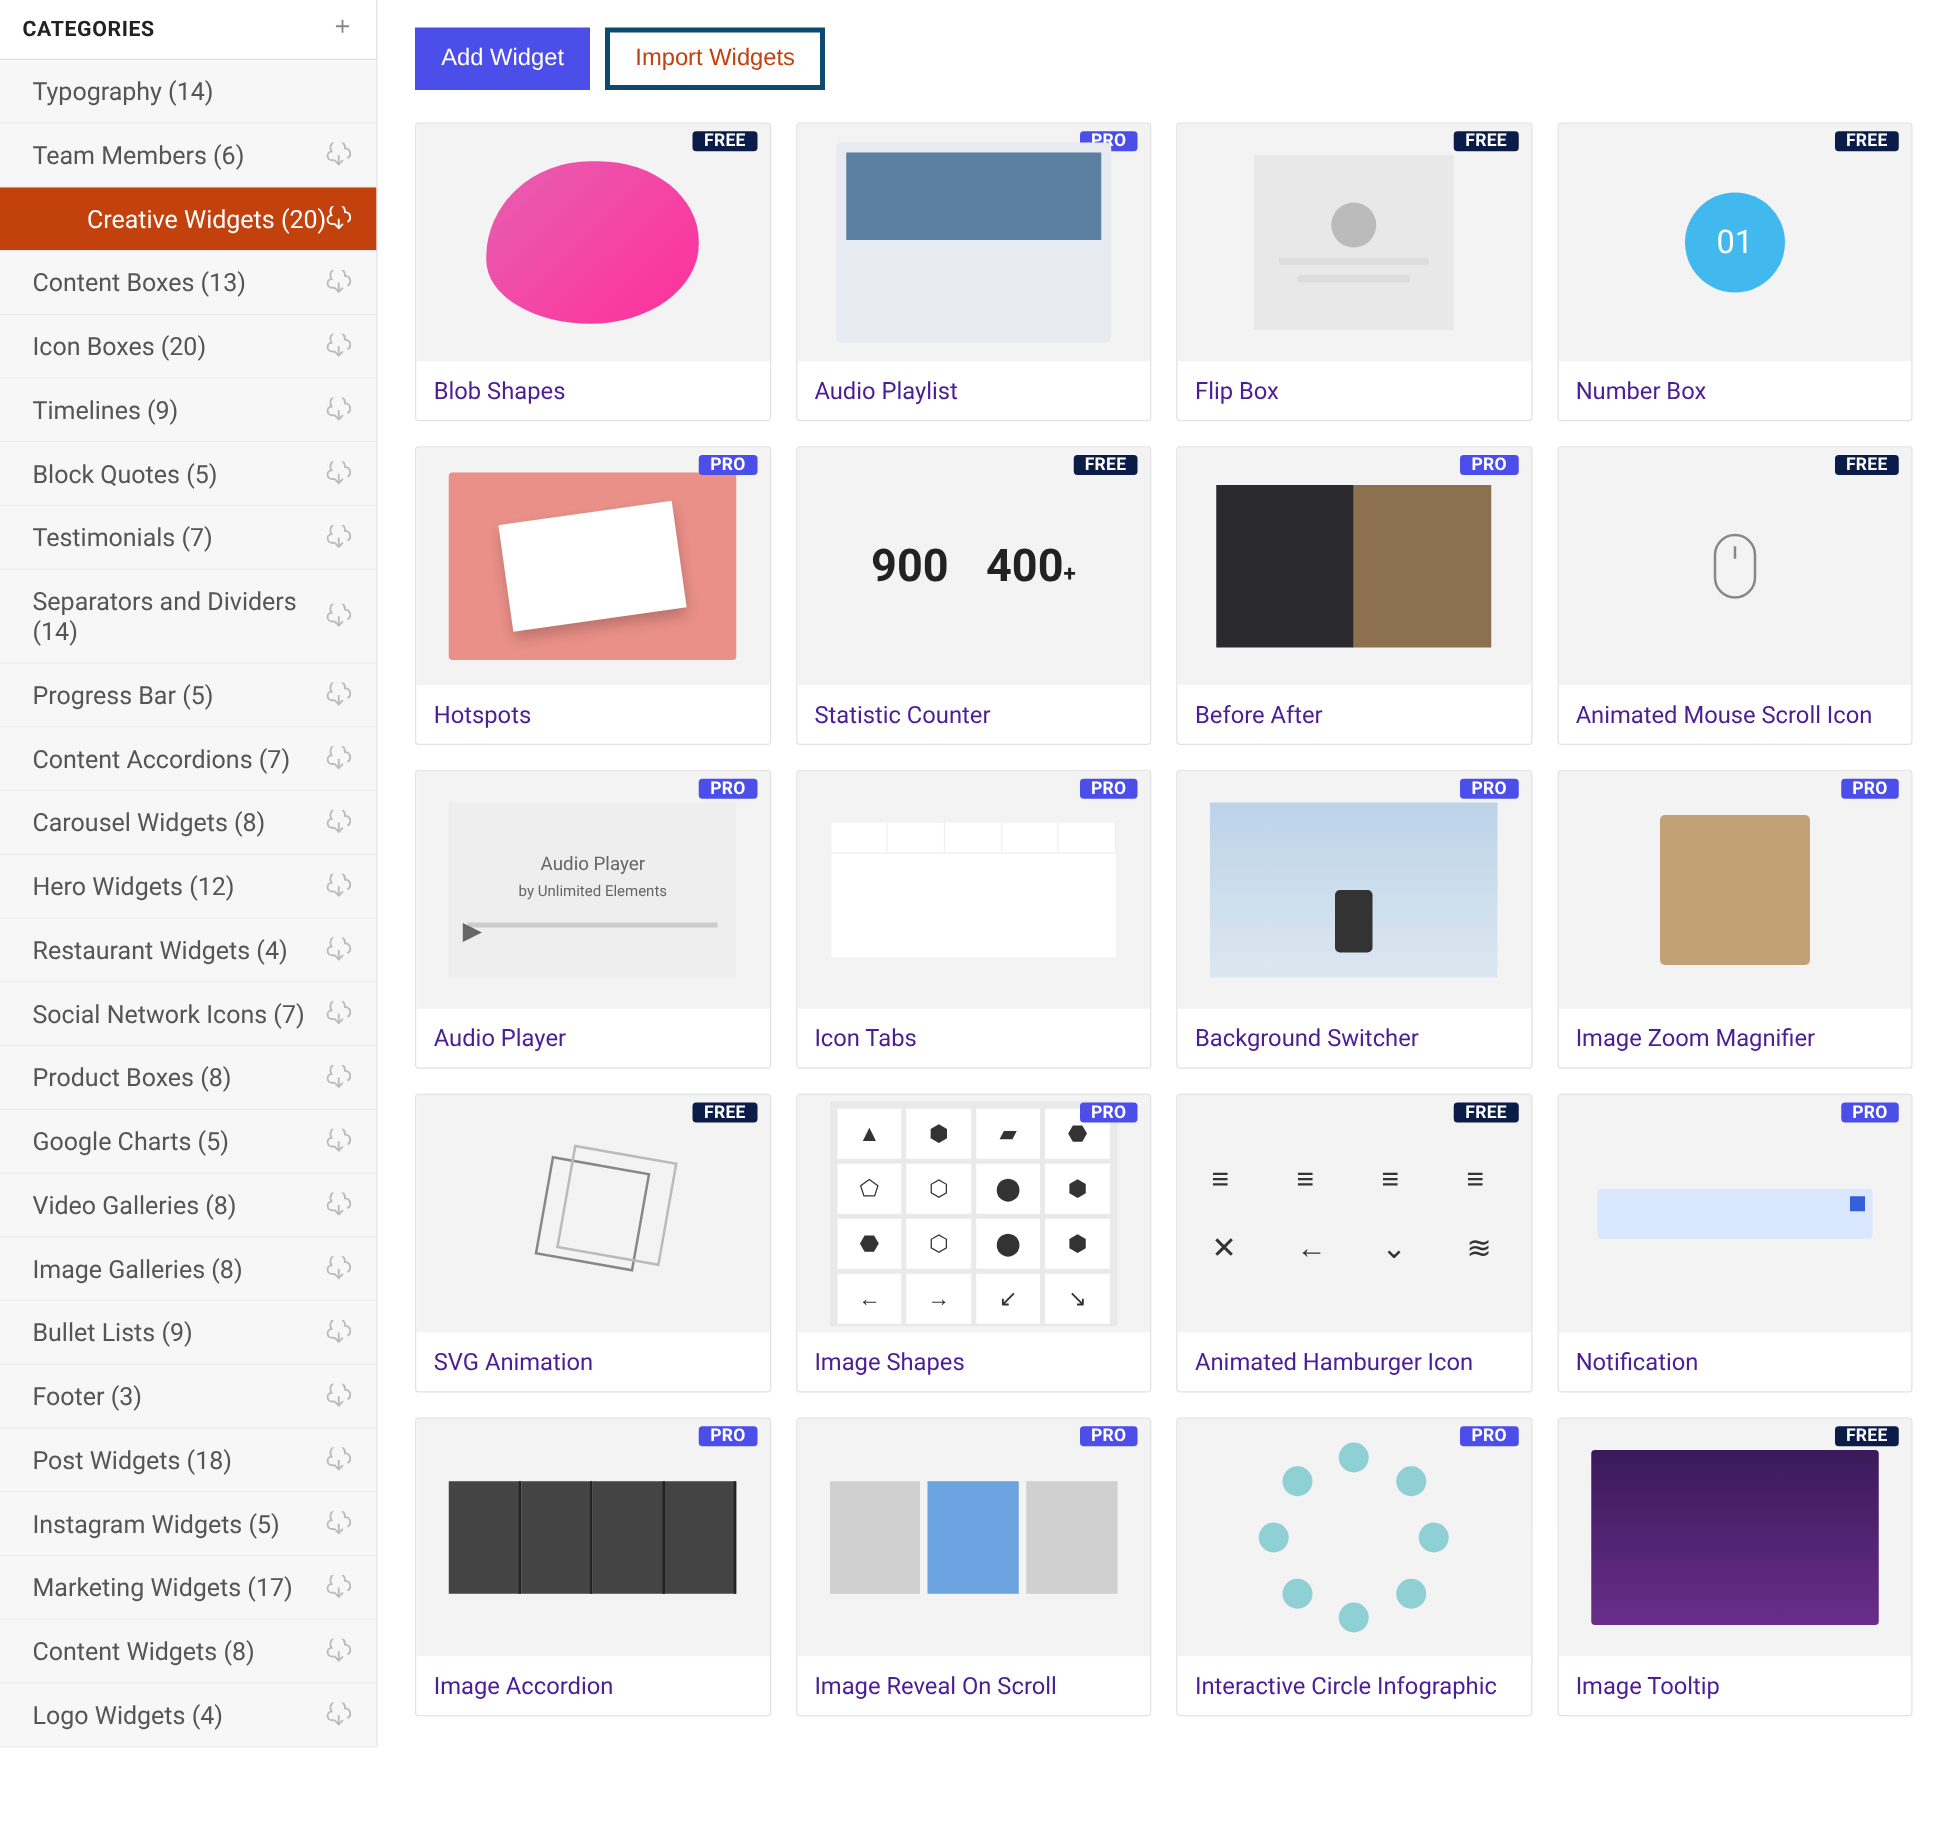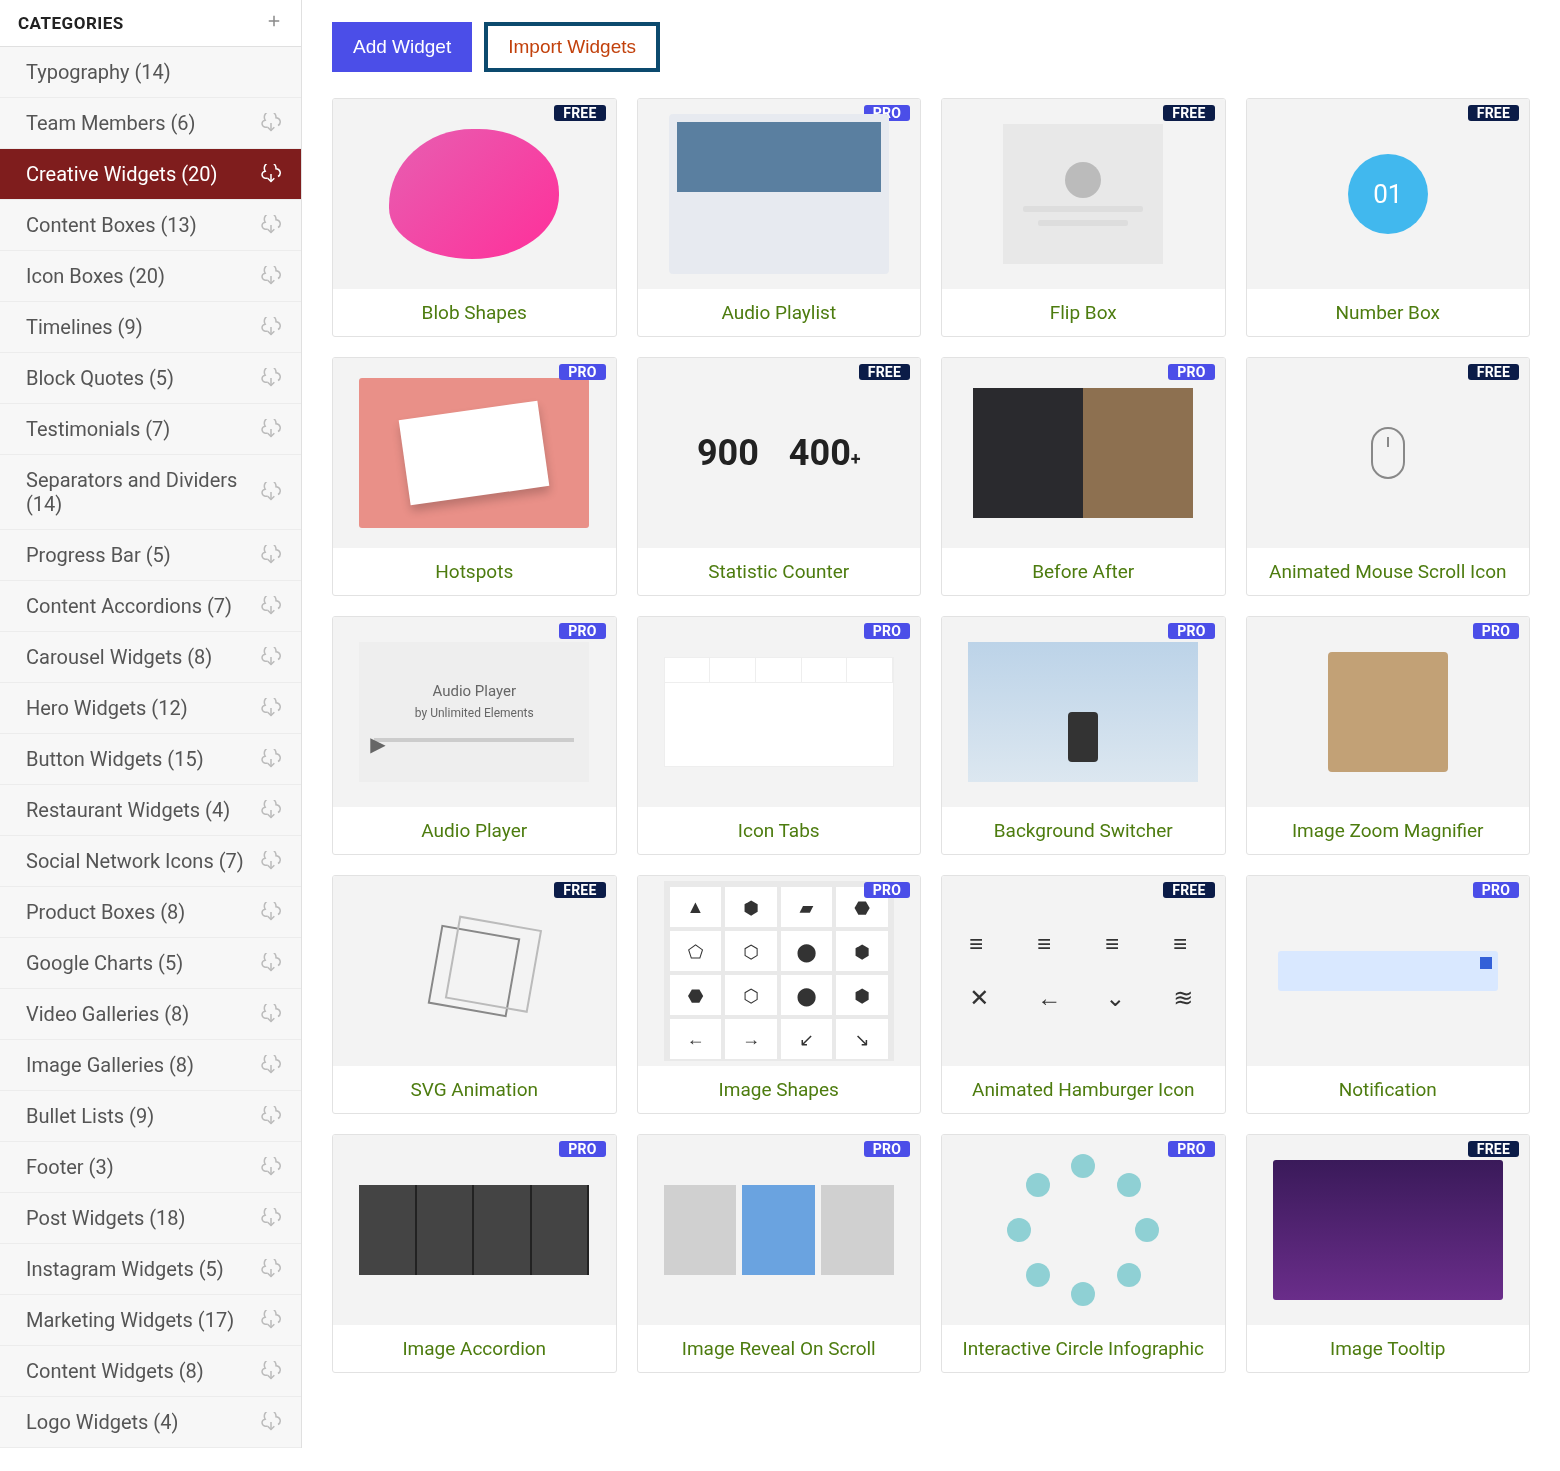--- a/index.html
+++ b/index.html
@@ -36,22 +36,23 @@
     align-items: center;
     justify-content: space-between;
     padding: 13px 20px 13px 26px;
     border-bottom: 1px solid #ececec;
     background: #f7f7f7;
     color: #555;
     font-size: 20px;
     cursor: pointer;
   }
   .cat-item.active {
-    background: #7f1d1d;
+    background: #c2410c;
     color: #fff;
+    justify-content: flex-end;
   }
   .cat-item.active .cloud-icon { color: #fff; }
   .cloud-icon { color: #bbb; display: inline-flex; }
   .main {
     flex: 1;
     padding: 22px 30px;
   }
   .toolbar {
     display: flex;
     gap: 12px;
@@ -98,22 +99,21 @@
     font-weight: 700;
     padding: 0 9px;
     border-radius: 3px;
     letter-spacing: 0.2px;
   }
   .badge.free { background: #0b1c48; }
   .badge.pro  { background: #4b4ee8; }
   .card-title {
     padding: 12px 14px;
     font-size: 19px;
-    color: #4d7c0f;
-    text-align: center;
+    color: #4c1d95;
   }
   
   .thumb-blob { width: 170px; height: 130px; border-radius: 50% 48% 52% 50% / 60% 50% 50% 40%; background: linear-gradient(135deg,#e75fb1,#ff2f9a); }
   .thumb-number { width:80px;height:80px;border-radius:50%;background:#41b8ee;color:#fff;display:flex;align-items:center;justify-content:center;font-size:26px; }
   .thumb-audio { width: 220px; height: 160px; background:#e7eaf0;border-radius:4px;position:relative; }
   .thumb-audio::before { content:""; position:absolute;top:8px;left:8px;right:8px;height:70px;background:#5a7fa0; }
   .thumb-flip { width:160px;height:140px;background:#e8e8e8;display:flex;flex-direction:column;align-items:center;justify-content:center;gap:8px; }
   .thumb-flip .circ { width:36px;height:36px;border-radius:50%;background:#bbb; }
   .thumb-flip .lines { width:120px;height:6px;background:#ddd;border-radius:2px; }
   .thumb-hotspot { width:230px;height:150px;background:#e99088;border-radius:3px;display:flex;align-items:center;justify-content:center; }
@@ -278,30 +278,20 @@
         <span>Hero Widgets (12)</span>
         <span class="cloud-icon">
           <svg width="20" height="20" viewBox="0 0 24 24" fill="none" stroke="currentColor" stroke-width="1.8">
             <path d="M8 17l4 4 4-4"></path>
             <path d="M12 12v9"></path>
             <path d="M20.4 15a5 5 0 0 0-2.4-9.4 7 7 0 1 0-13 3A4 4 0 0 0 6 17h2"></path>
           </svg>
         </span>
       </li>
       <li class="cat-item">
-        <span>Button Widgets (15)</span>
-        <span class="cloud-icon">
-          <svg width="20" height="20" viewBox="0 0 24 24" fill="none" stroke="currentColor" stroke-width="1.8">
-            <path d="M8 17l4 4 4-4"></path>
-            <path d="M12 12v9"></path>
-            <path d="M20.4 15a5 5 0 0 0-2.4-9.4 7 7 0 1 0-13 3A4 4 0 0 0 6 17h2"></path>
-          </svg>
-        </span>
-      </li>
-      <li class="cat-item">
         <span>Restaurant Widgets (4)</span>
         <span class="cloud-icon">
           <svg width="20" height="20" viewBox="0 0 24 24" fill="none" stroke="currentColor" stroke-width="1.8">
             <path d="M8 17l4 4 4-4"></path>
             <path d="M12 12v9"></path>
             <path d="M20.4 15a5 5 0 0 0-2.4-9.4 7 7 0 1 0-13 3A4 4 0 0 0 6 17h2"></path>
           </svg>
         </span>
       </li>
       <li class="cat-item">

